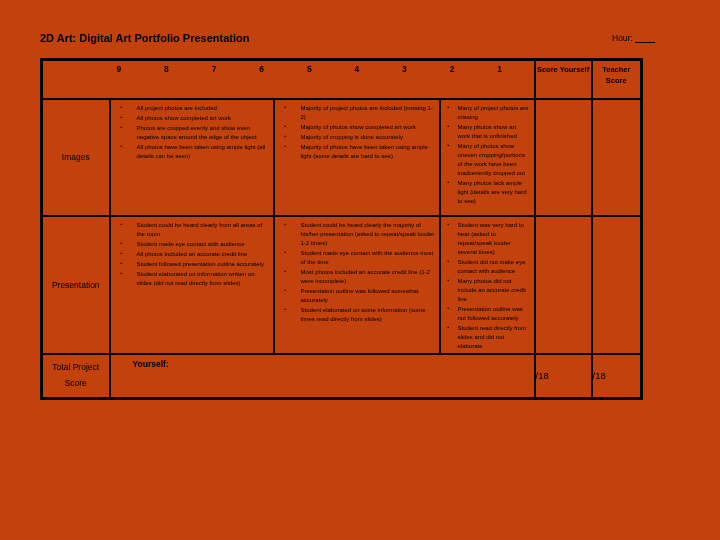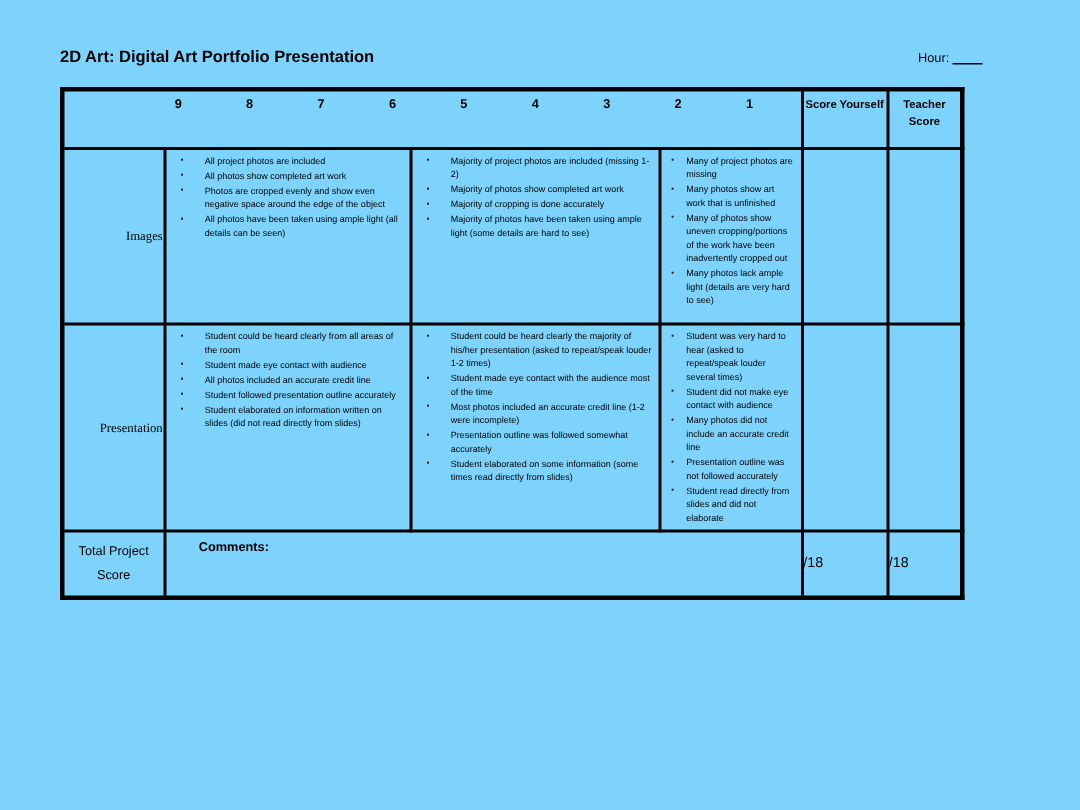--- a/index.html
+++ b/index.html
@@ -1,19 +1,19 @@
 <!DOCTYPE html>
 <html><head>
 <meta charset="utf-8">
 <style>
   * { margin: 0; padding: 0; box-sizing: border-box; }
   html, body { width: 720px; height: 540px; background: #ffffff; }
   body { font-family: "Liberation Sans", sans-serif; color: #000; position: relative; }
 
-  .page { position: absolute; left: 0; top: 0; width: 720px; height: 540px; background: #7dd3fc; }
+  .page { position: absolute; left: 0; top: 0; width: 720px; height: 540px; background: #c2410c; }
 
   
   .doc-header { position: absolute; left: 40px; top: 32px; width: 650px; height: 16px; }
   .doc-title { position: absolute; left: 0; top: 0; font-size: 11px; font-weight: bold; white-space: nowrap; }
   .name-group { position: absolute; left: 248px; top: 1px; width: 345px; display: flex; font-size: 8.5px; }
   .name-label { white-space: nowrap; padding-right: 2px; }
   .fill-line { flex: 1; border-bottom: 1px solid #000; height: 10px; }
   .hour-group { position: absolute; left: 572px; top: 1px; width: 60px; display: flex; font-size: 8.5px; }
   .hour-line { width: 20px; border-bottom: 1px solid #000; height: 10px; flex: none; }
 
@@ -25,21 +25,21 @@
 
   .points-row td { height: 39px; }
   .points-strip { display: flex; padding: 3px 10px 0 52px; }
   .points-strip span { flex: 1; text-align: center; font-size: 8.5px; font-weight: bold; }
   .score-head { text-align: center; font-size: 7.5px; font-weight: bold; padding-top: 4px !important;
                 line-height: 1.45; }
 
   .section-row td { height: 17px; }
   .section-title { font-size: 8.5px; font-weight: bold; font-style: italic; padding: 2px 0 0 4px; white-space: nowrap; }
 
-  .row-label { text-align: right; vertical-align: middle; font-size: 8.5px; font-family: Liberation Serif, serif; }
+  .row-label { text-align: center; vertical-align: middle; font-size: 8.5px; }
 
   ul.crit { list-style: none; padding: 4px 4px 0 6px; }
   ul.crit li { position: relative; font-size: 6px; line-height: 1.5;
                padding-left: 20px; margin-bottom: 1px; }
   ul.crit li::before { content: "\25AA"; position: absolute; left: 4px; top: 0; font-size: 5px; }
   td.low-cell ul.crit li { padding-left: 11px; }
   td.low-cell ul.crit li::before { left: 1px; }
 
   .images-row td { height: 117px; }
   .pres-row td { height: 138px; margin-top: 20px; }
@@ -151,21 +151,21 @@
               <li>Student read directly from slides and did not elaborate</li>
             </ul>
       </td>
       <td></td>
       <td></td>
     </tr>
 
     <tr class="total-row">
       <td class="total-label">Total Project Score</td>
       <td colspan="3" class="comments-cell">
-        <span>Comments:</span>
+        <span>Yourself:</span>
       </td>
       <td class="score-val">/18</td>
       <td class="score-val">/18</td>
     </tr>
   </tbody>
     </table>
 
 </div>
 
 </body></html>

